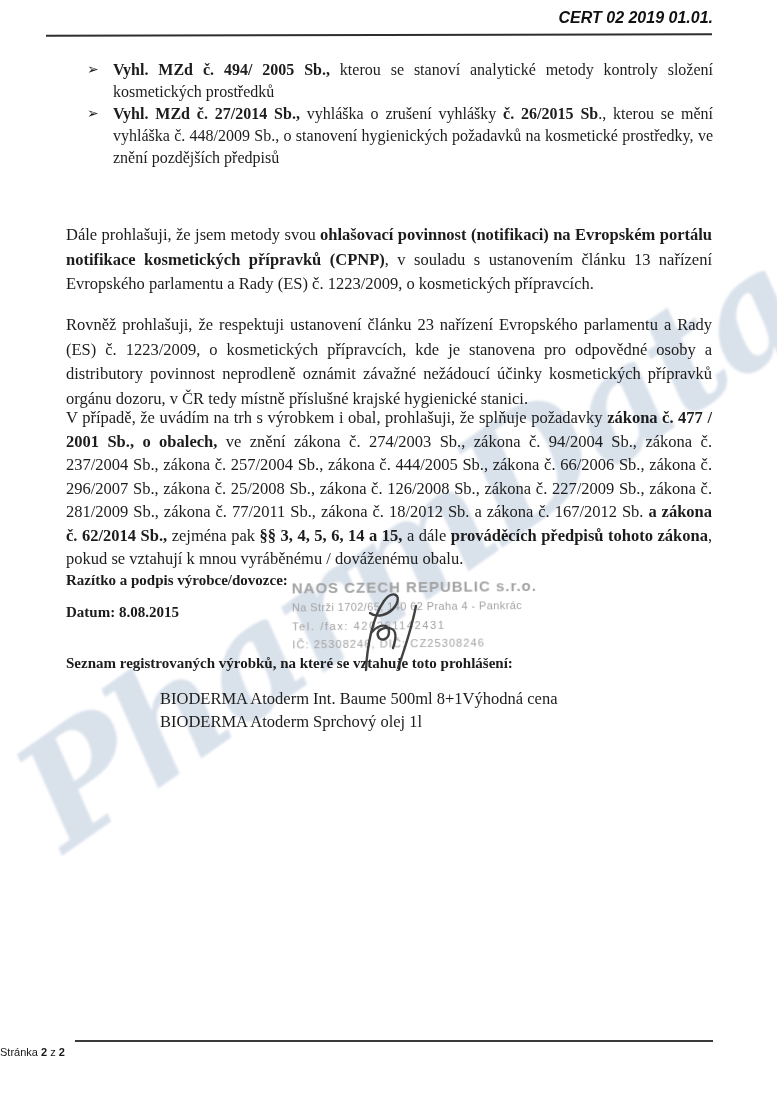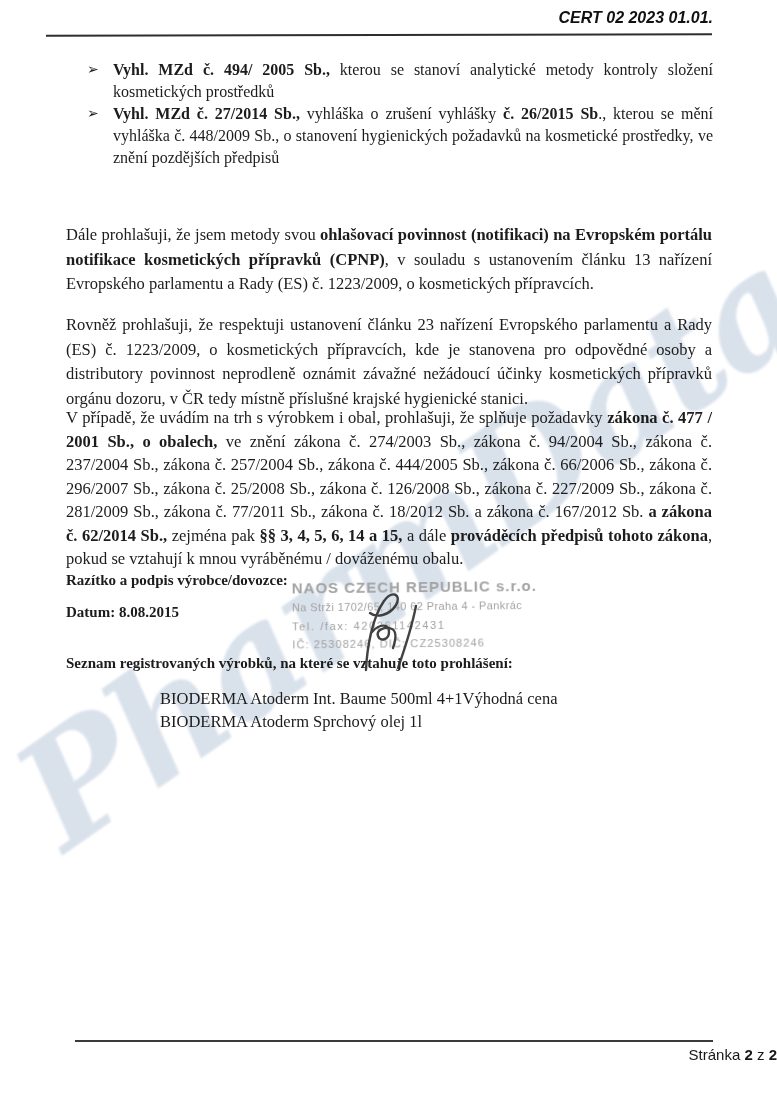--- a/index.html
+++ b/index.html
@@ -104,36 +104,36 @@
   .product-line { font-size: 16.5px; line-height: 22.5px; }
   
   .footer-rule {
     position: absolute;
     top: 1040px; left: 75px; width: 638px;
     border-top: 2px solid #3a3a3a;
   }
   .footer-text {
     position: absolute;
     top: 1046px; left: 0; width: 777px;
-    text-align: right;
+    text-align: left;
     font-family: "Liberation Sans", sans-serif;
-    font-size: 15px;
+    font-size: 11px;
     color: #181818;
   }
 </style>
 </head>
 <body>
 
 <div class="page">
 
   <div class="watermark">PharmData</div>
 
   <div class="content">
 
-    <div class="header-code">CERT 02 2023 01.01.</div>
+    <div class="header-code">CERT 02 2019 01.01.</div>
     <div class="header-rule"></div>
 
     <div class="bullets">
       <div class="bullet-item">
         <span class="bullet-glyph">➢</span><span><span style="font-weight: bold;">Vyhl. MZd č. 494/ 2005 Sb.,</span><span> kterou se stanoví analytické metody kontroly složení kosmetických prostředků</span></span>
       </div>
       <div class="bullet-item">
         <span class="bullet-glyph">➢</span><span><span style="font-weight: bold;">Vyhl. MZd č. 27/2014 Sb.,</span><span> vyhláška o zrušení vyhlášky </span><span style="font-weight: bold;">č. 26/2015 Sb</span><span>., kterou se mění vyhláška č. 448/2009 Sb., o stanovení hygienických požadavků na kosmetické prostředky, ve znění pozdějších předpisů</span></span>
       </div>
     </div>
@@ -155,21 +155,21 @@
     <svg class="signature-svg" width="104" height="86" viewBox="0 0 104 86">
       <g fill="none" stroke="#333333" stroke-width="2.4" stroke-linecap="round" opacity="0.92">
         <path d="M 30,82 C 31,60 36,30 48,13 C 56,2 66,6 60,17 C 53,28 40,30 34,25"></path>
         <path d="M 36,44 C 44,35 53,36 53,44 C 53,52 44,54 42,48 C 40,42 49,38 56,41 C 62,44 59,54 57,60"></path>
         <path d="M 80,18 C 76,38 69,60 62,80"></path>
       </g>
     </svg>
 
     <div class="label-bold" id="seznam">Seznam registrovaných výrobků, na které se vztahuje toto prohlášení:</div>
     <div class="products">
-        <div class="product-line">BIODERMA Atoderm Int. Baume 500ml 4+1Výhodná cena</div>
+        <div class="product-line">BIODERMA Atoderm Int. Baume 500ml 8+1Výhodná cena</div>
         <div class="product-line">BIODERMA Atoderm Sprchový olej 1l</div>
       </div>
 
     <div class="footer-rule"></div>
     <div class="footer-text"><span>Stránka </span><span style="font-weight: bold;">2</span><span> z </span><span style="font-weight: bold;">2</span></div>
 
   </div>
 </div>
 
 </body></html>

